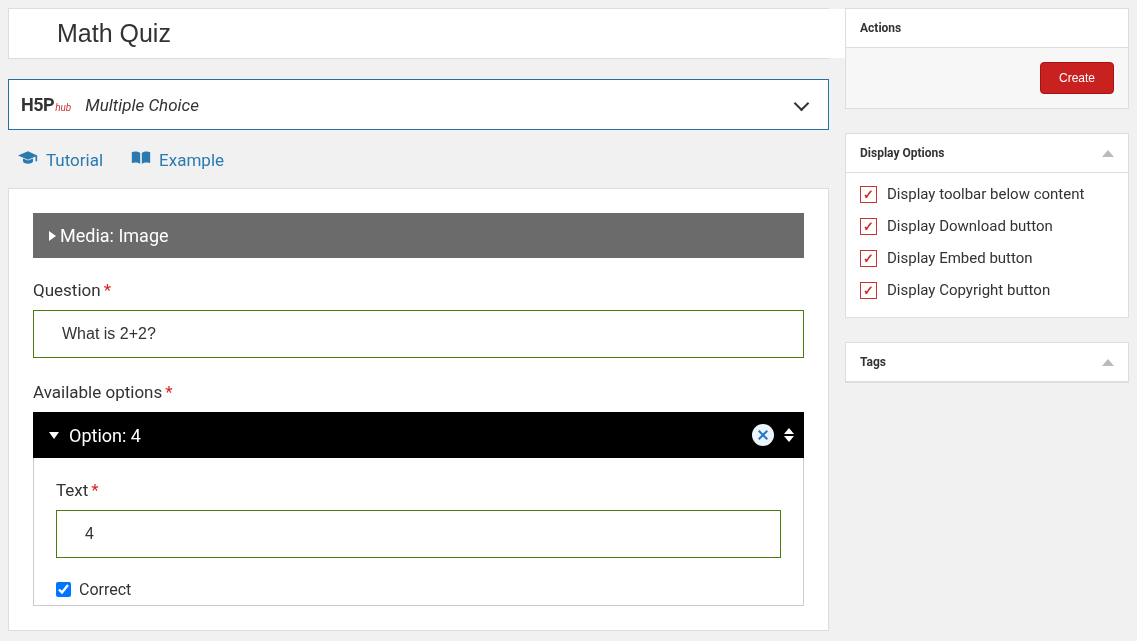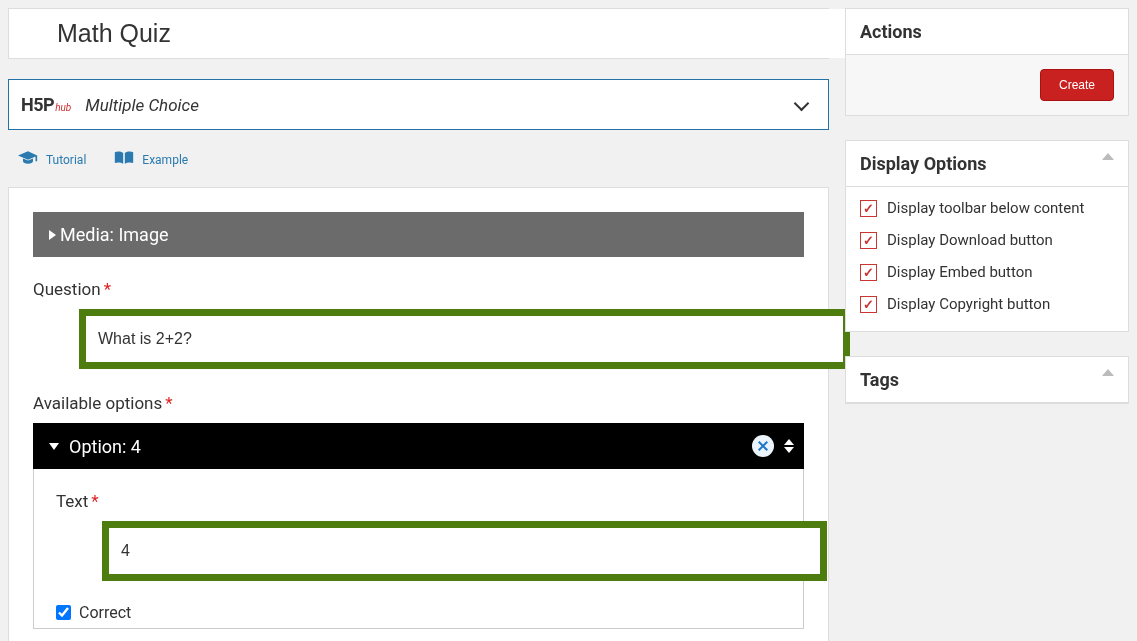--- a/index.html
+++ b/index.html
@@ -43,35 +43,35 @@
   .h5p-logo .five { color:#333; font-weight:700; }
   .h5p-logo .hub { font-size: 10px; font-style: italic; color: #c33; margin-left: 1px; }
   .type-name { font-style: italic; color: #333; font-size: 17px; flex: 1; }
   .chevron-down { width: 18px; height: 18px; position: relative; }
   .chevron-down::before {
     content: ''; position: absolute; left: 4px; top: 2px;
     width: 9px; height: 9px; border-right: 2.5px solid #333; border-bottom: 2.5px solid #333;
     transform: rotate(45deg);
   }
   .help-links { display: flex; gap: 28px; margin: 0 0 18px 10px; }
-  .help-link { color: #2a7ab0; font-size: 12px; display: flex; align-items: center; gap: 8px; cursor: pointer; }
+  .help-link { color: #2a7ab0; font-size: 17px; display: flex; align-items: center; gap: 8px; cursor: pointer; }
   .icon-grad-cap, .icon-book { display:inline-block; }
   .icon-grad-cap svg, .icon-book svg { width: 20px; height: 16px; fill: #2a7ab0; }
   .editor-panel { background: #fff; border: 1px solid #ddd; padding: 24px; }
   .accordion-header {
     background: #6b6b6b; color: #fff; padding: 12px 16px;
     display: flex; align-items: center; font-size: 18px; gap: 4px;
     cursor: pointer; margin-bottom: 22px;
   }
   .tri-right { width:0;height:0;border-top:5px solid transparent;border-bottom:5px solid transparent;border-left:7px solid #fff; }
   .field-label { font-size: 17px; color: #333; margin-bottom: 10px; }
   .req { color: #d22; margin-left: 3px; }
   .textfield {
-    width: 100%; border: 7px solid #4d7c0f; padding: 14px 12px;
-    font-size: 16px; margin-bottom: 24px; color:#333;margin-left:46px;
+    width: 100%; border: 1px solid #4d7c0f; padding: 14px 28px;
+    font-size: 16px; margin-bottom: 24px; color:#333;
   }
   .option-header {
     background: #000000; color: #fff; display: flex; align-items: center;
     padding: 12px 10px 12px 16px; font-size: 18px;
     cursor: pointer; position: relative;
   }
   .tri-down-w { width:0;height:0;border-left:5px solid transparent;border-right:5px solid transparent;border-top:7px solid #fff; margin-right:10px;}
   .option-title { flex: 1; }
   .remove-btn {
     width: 22px; height: 22px; border-radius: 50%; background: #ecf4fb;
@@ -82,21 +82,21 @@
   .order-arrows { display: flex; flex-direction: column; gap: 2px; }
   .order-arrows .arr { width:0;height:0;border-left:5px solid transparent;border-right:5px solid transparent; cursor:pointer; }
   .order-arrows .up { border-bottom:6px solid #fff; }
   .order-arrows .down { border-top:6px solid #fff; }
   .option-body { border:1px solid #ccc; border-top:none; padding: 22px 22px 6px 22px; }
   .option-body .textfield { margin-bottom: 22px; }
   .check-row { display:flex; align-items:center; gap:8px; font-size:16px; margin-bottom:0px;}
   .check-row input { width:15px; height:15px; }
   
   .side-box { background:#fff; border:1px solid #ddd; margin-bottom: 24px; }
-  .side-box h3 { font-size:18px; font-weight:700; padding:12px 14px; border-bottom:1px solid #ddd; display:flex; justify-content:space-between;}
+  .side-box h3 { font-size:12px; font-weight:700; padding:12px 14px; border-bottom:1px solid #ddd; display:flex; align-items:center; justify-content:space-between;}
   .side-body { padding: 12px 14px 18px 14px; }
   .actions-body { background:#f7f7f7; padding: 14px; display:flex; justify-content:flex-end; }
   .btn-create {
     background:#c92020; color:#fff; border:none; border-radius:4px;
     padding: 8px 18px; font-size:12px; cursor:pointer; border:1px solid #a11;
   }
   .collapse-arrow { width:0;height:0;border-left:6px solid transparent;border-right:6px solid transparent;border-bottom:7px solid #bbb; }
   .check-list { display:flex; flex-direction:column; gap:14px; }
   .check-item { display:flex; align-items:center; gap:10px; font-size:15px; cursor:pointer; }
   .cbox { width:17px;height:17px; border:1.5px solid #c33; display:flex; align-items:center; justify-content:center;}

